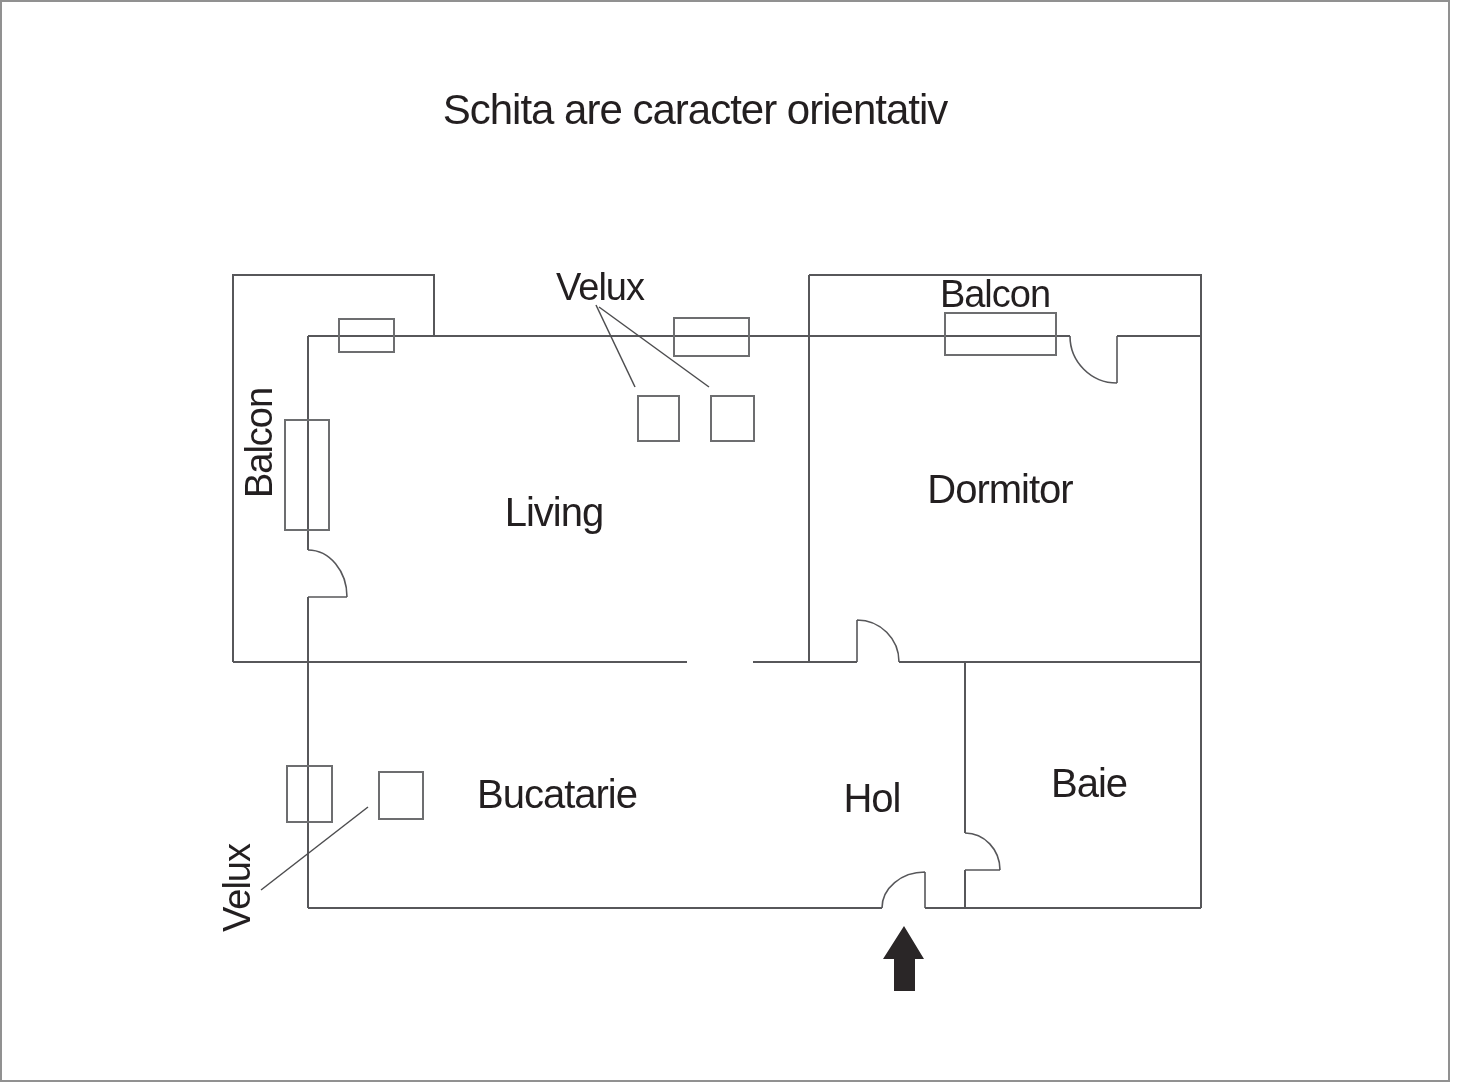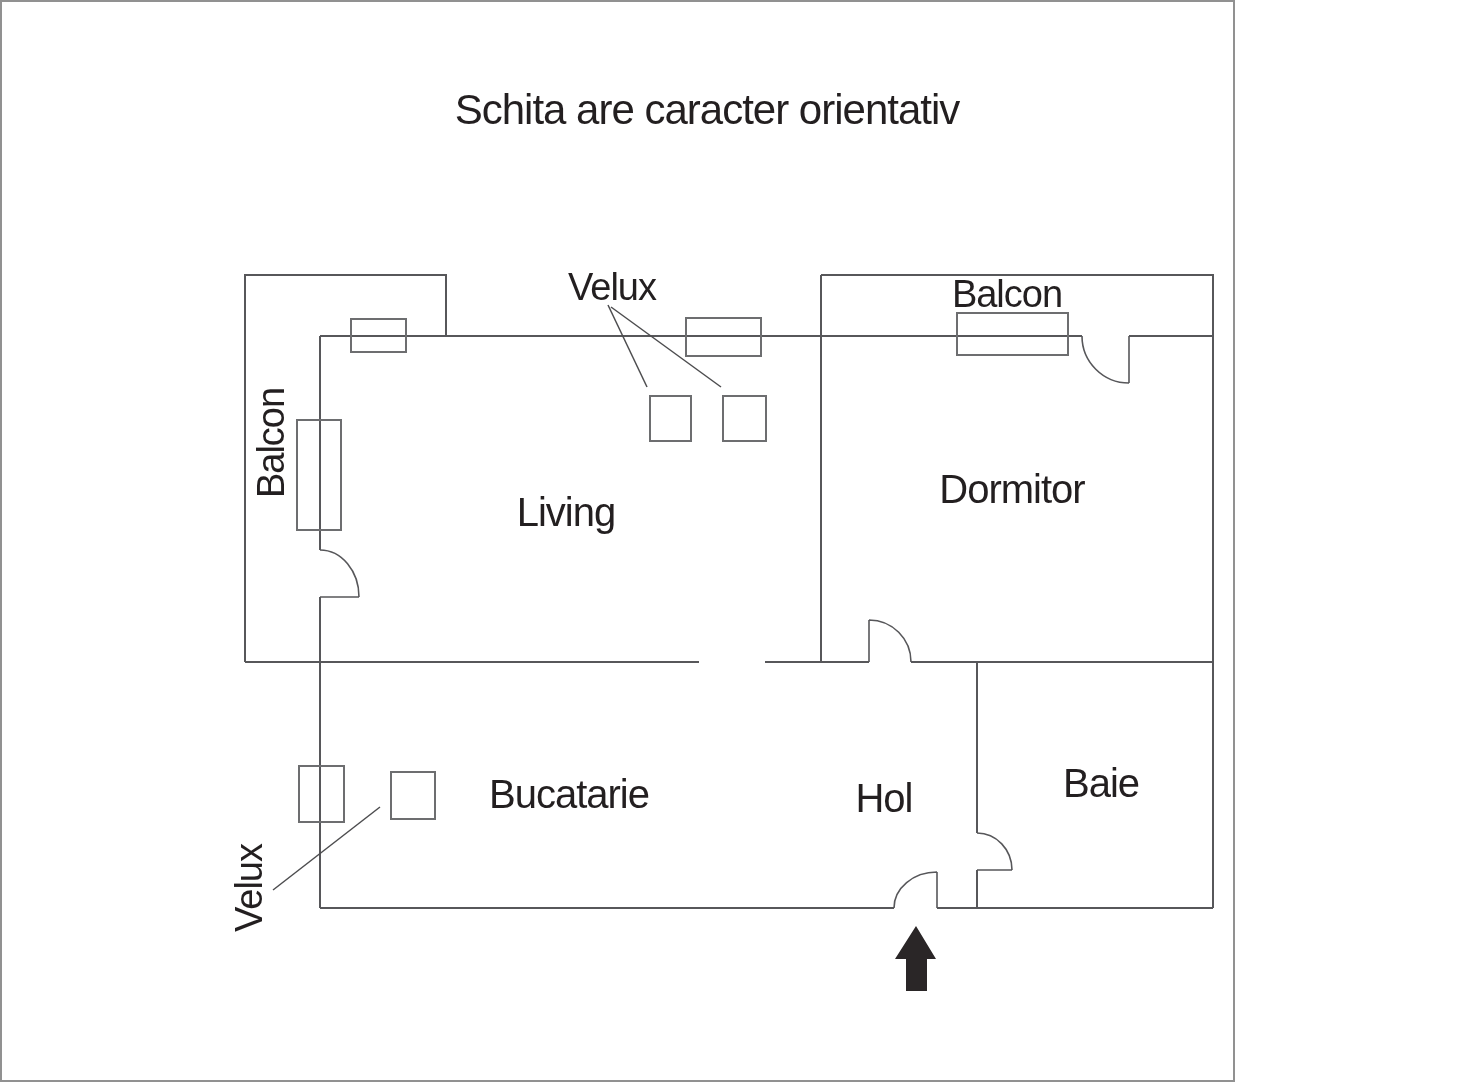--- a/index.html
+++ b/index.html
@@ -1,24 +1,23 @@
 <!DOCTYPE html>
 <html><head>
 <meta charset="utf-8">
 <style>
   html, body { margin: 0; padding: 0; background: #ffffff; }
   #canvas {
     position: relative;
-    width: 1235px;
+    width: 1450px;
     height: 1082px;
     box-sizing: border-box;
     background: #ffffff;
     border: 2px solid #919191;
     font-family: "Liberation Sans", sans-serif;
-    padding-left: 12px;
   }
   svg { display: block; }
   .wall   { fill: none; stroke: #57575a; stroke-width: 2; }
   .window { fill: none; stroke: #6d6e70; stroke-width: 2; }
   .sky    { fill: none; stroke: #6d6e70; stroke-width: 2; }
   .door   { fill: none; stroke: #57575a; stroke-width: 1.6; }
   .leader { fill: none; stroke: #4d4d4f; stroke-width: 1.5; }
   .t {
     fill: #231f20;
     font-family: "Liberation Sans", sans-serif;

